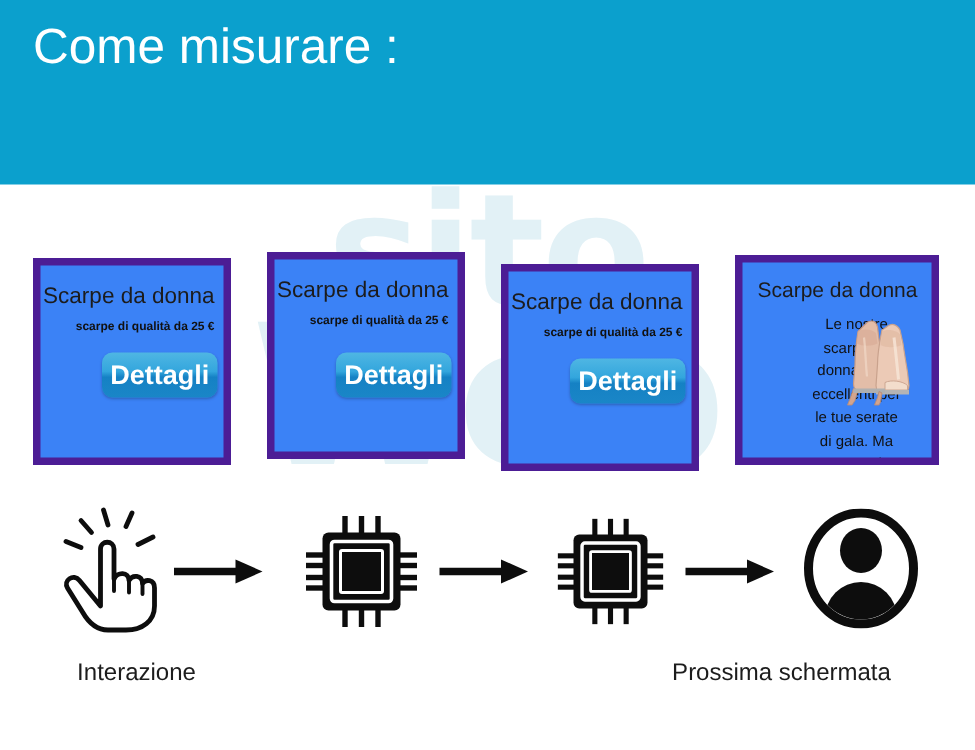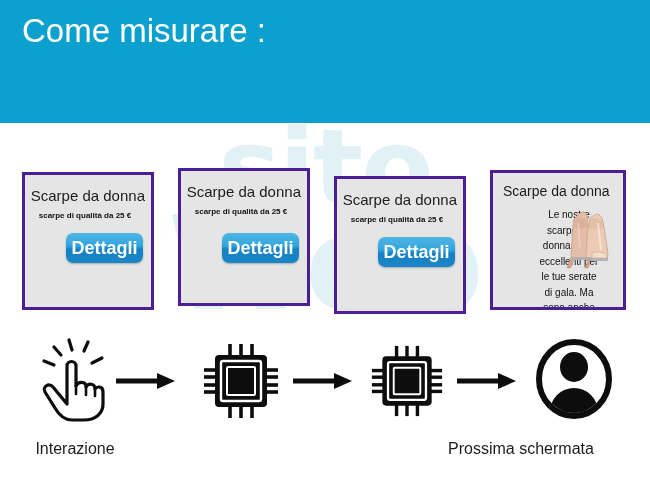--- a/index.html
+++ b/index.html
@@ -61,38 +61,38 @@
 
   
   #cards {
     position: absolute;
     left: 0; top: 0;
     width: 650px; height: 500px;
     z-index: 3;
   }
   .card {
     position: absolute;
-    background: #e5e5e5;
-    border: 3px solid #4c1d95;
+    background: #3b82f6;
+    border: 5px solid #4c1d95;
     box-sizing: border-box;
     overflow: hidden;
   }
   .card-title {
     position: absolute;
     left: 0; right: 6px;
     text-align: right;
     font-size: 15px;
     color: #1c1c1c;
     font-weight: 400;
     white-space: nowrap;
   }
   .card-sub {
     position: absolute;
     left: 0; right: 6px;
-    text-align: center;
+    text-align: right;
     font-size: 8px;
     font-weight: bold;
     color: #111111;
     white-space: nowrap;
   }
   .card-btn {
     position: absolute;
     color: #ffffff;
     font-size: 18px;
     font-weight: bold;
@@ -317,18 +317,18 @@
             <ellipse cx="39" cy="40" rx="32" ry="34"></ellipse>
           </clipPath>
         <ellipse cx="39" cy="40" rx="35" ry="37" fill="none" stroke="#0d0d0d" stroke-width="6"></ellipse>
         <g clip-path="url(#avClip)">
           <ellipse cx="39" cy="28" rx="14" ry="15" fill="#0d0d0d"></ellipse>
           <ellipse cx="39" cy="73" rx="24" ry="24" fill="#0d0d0d"></ellipse>
         </g>
       </svg>
     </div>
 
-    <div class="flow-label" style="left:0px; top:110px; width:150px;">Interazione</div>
+    <div class="flow-label" style="left:16px; top:110px; width:150px;">Interazione</div>
     <div class="flow-label" style="left:416px; top:110px; width:210px;">Prossima schermata</div>
 
   </div>
 
 </div>
 
 </body></html>

